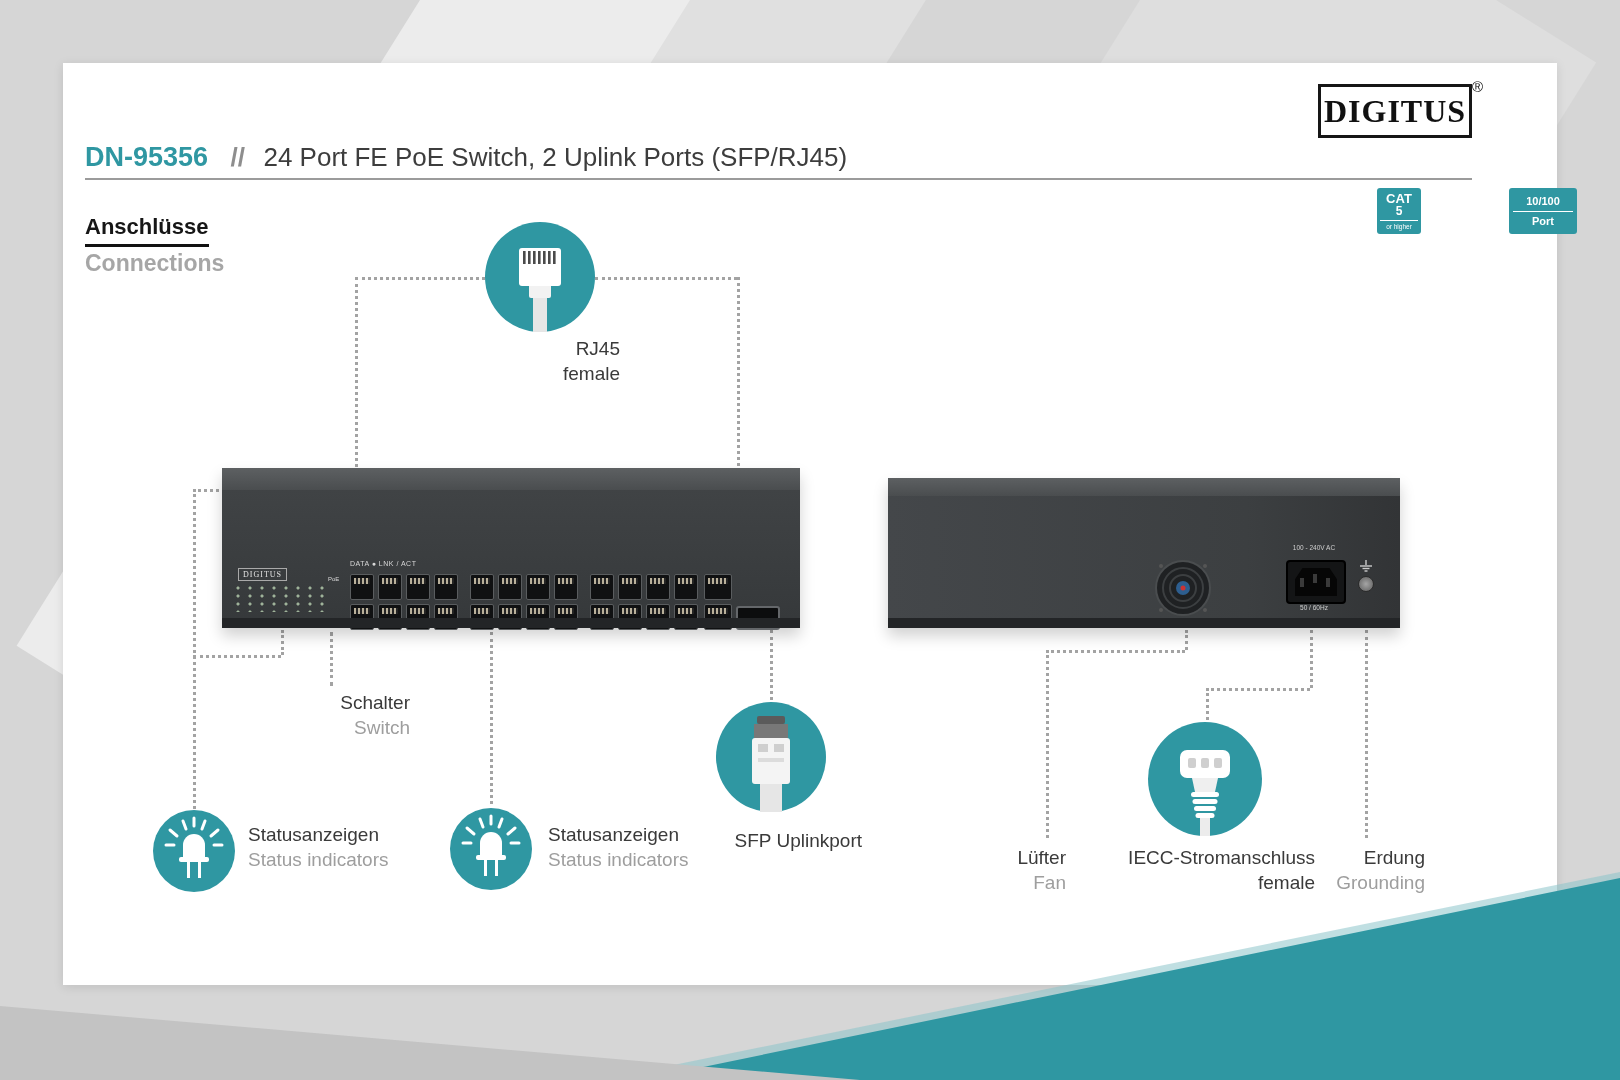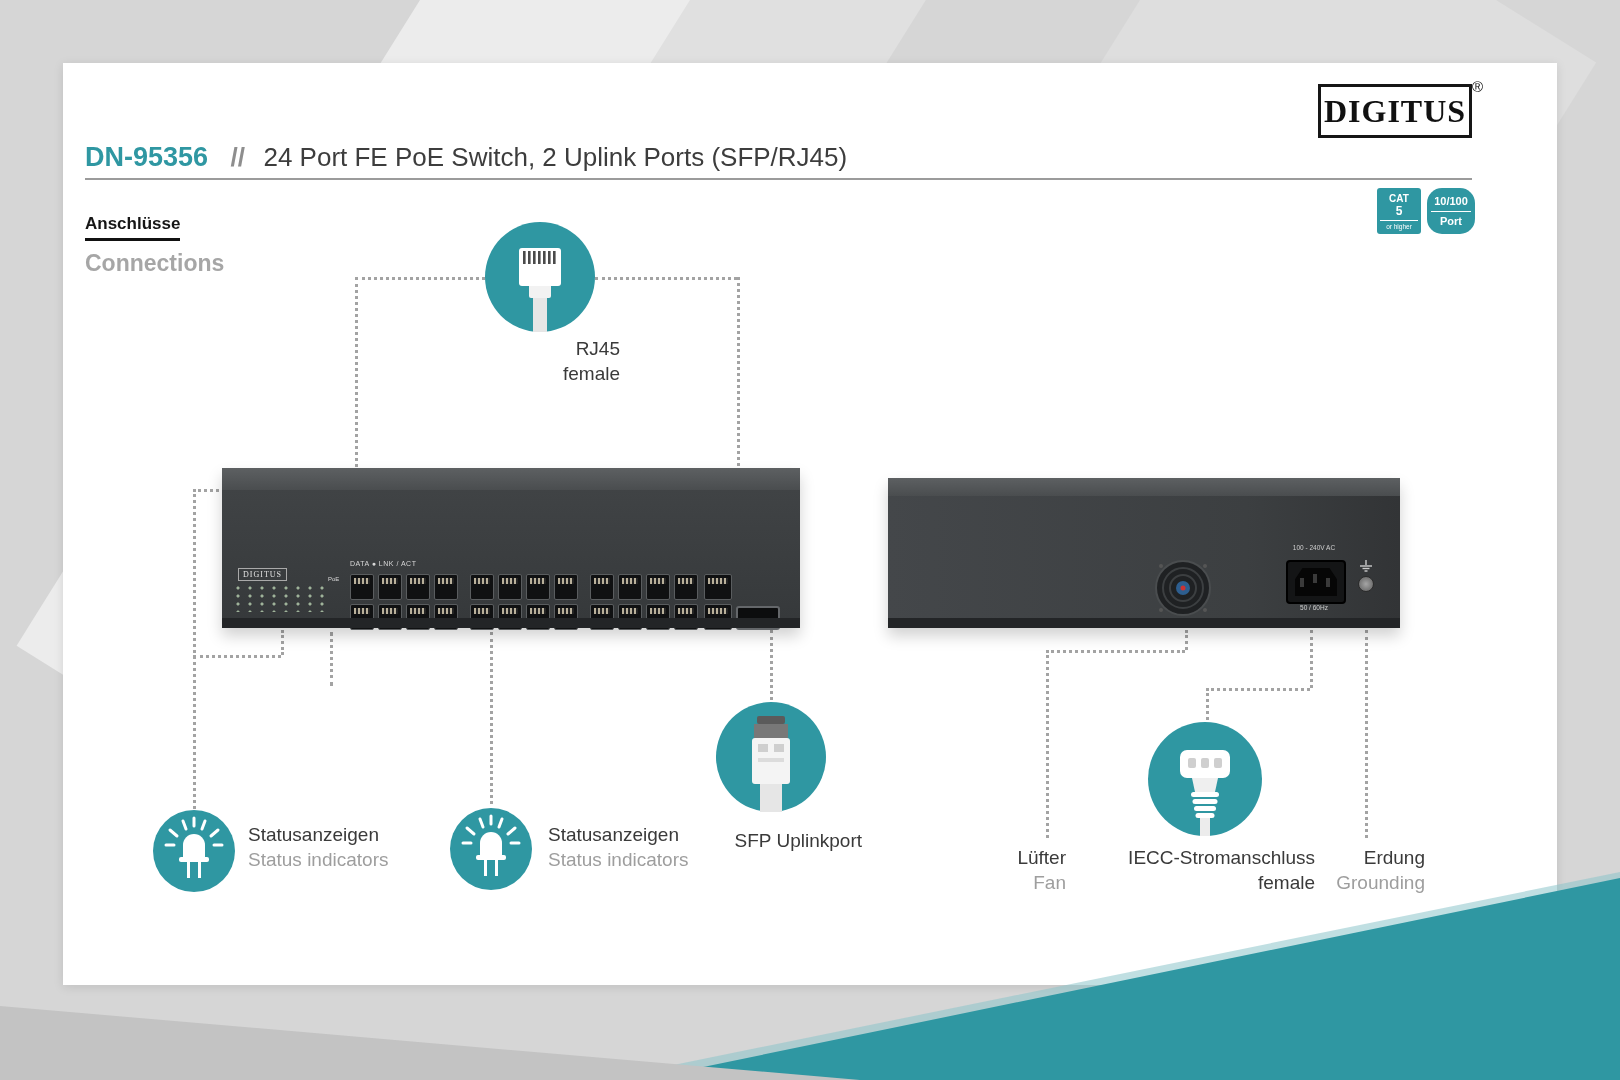--- a/index.html
+++ b/index.html
@@ -17,31 +17,31 @@
   .logo-box{position:absolute;left:1318px;top:84px;width:148px;height:48px;border:3px solid #161616;
             display:flex;align-items:center;justify-content:center;background:#fff;}
   .logo-box span{font-family:"Liberation Serif",serif;font-weight:bold;font-size:32px;letter-spacing:1px;color:#111;}
   .logo-reg{position:absolute;left:1472px;top:78px;font-size:15px;color:#111;}
   .header-row{position:absolute;left:85px;top:142px;white-space:nowrap;}
   .header-row .model{color:var(--teal,#2F97A2);font-weight:bold;font-size:27px;}
   .header-row .sep{color:#8e8e8e;font-weight:bold;font-size:26px;margin:0 14px 0 18px;}
   .header-row .title{color:#3d3d3d;font-size:26px;}
   .header-rule{position:absolute;left:85px;top:178px;width:1387px;height:2px;background:#9b9b9b;}
 
-  .sec-de{position:absolute;left:85px;top:214px;font-size:17px;font-weight:bold;color:#161616;
+  .sec-de{position:absolute;left:85px;top:214px;font-size:22px;font-weight:bold;color:#161616;
           border-bottom:3px solid #111;padding-bottom:4px;}
   .sec-en{position:absolute;left:85px;top:250px;font-size:23px;font-weight:bold;color:#a6a6a6;}
 
   
   .badge{position:absolute;background:var(--teal,#2F97A2);color:#fff;border-radius:3px;text-align:center;}
   .badge-cat{left:1377px;top:188px;width:44px;height:46px;}
-  .badge-cat .b1{font-size:10px;font-weight:bold;line-height:13px;margin-top:4px;}
+  .badge-cat .b1{font-size:13px;font-weight:bold;line-height:13px;margin-top:4px;}
   .badge-cat .b2{font-size:12px;font-weight:bold;line-height:12px;}
   .badge-cat .b3{font-size:6.5px;border-top:1px solid #fff;margin:3px 3px 0 3px;padding-top:2px;}
-  .badge-speed{left:1427px;top:188px;width:48px;height:46px;border-radius:15px;}
+  .badge-speed{left:1509px;top:188px;width:68px;height:46px;}
   .badge-speed .b1{font-size:11px;font-weight:bold;margin-top:7px;}
   .badge-speed .b2{font-size:11px;font-weight:bold;border-top:1px solid #fff;margin:4px 4px 0 4px;padding-top:3px;}
 
   
   .dl{position:absolute;}
   .dl-v{width:0;border-left:3px dotted #a3a3a3;}
   .dl-h{height:0;border-top:3px dotted #a3a3a3;}
 
   
   .device{position:absolute;box-shadow:0 8px 14px rgba(0,0,0,0.18);}
@@ -361,20 +361,24 @@
     <rect x="44.5" y="77" width="25" height="5" rx="2.5" fill="#ffffff"></rect>
     <rect x="46" y="84" width="22" height="5" rx="2.5" fill="#ffffff"></rect>
     <rect x="47.5" y="91" width="19" height="5" rx="2.5" fill="#ffffff"></rect>
     <rect x="52" y="96" width="10" height="18" fill="#ececec"></rect>
   </svg>
 
   <div class="callout c-center" style="left:460px;top:336px;width:160px;">
     <div class="c-de">RJ45</div>
     <div class="c-de">female</div>
   </div>
+  <div class="callout c-center" style="left:250px;top:690px;width:160px;">
+    <div class="c-de">Schalter</div>
+    <div class="c-en">Switch</div>
+  </div>
   <div class="callout" style="left:248px;top:822px;">
     <div class="c-de">Statusanzeigen</div>
     <div class="c-en">Status indicators</div>
   </div>
   <div class="callout" style="left:548px;top:822px;">
     <div class="c-de">Statusanzeigen</div>
     <div class="c-en">Status indicators</div>
   </div>
   <div class="callout c-center" style="left:682px;top:828px;width:180px;">
     <div class="c-de">SFP Uplinkport</div>

